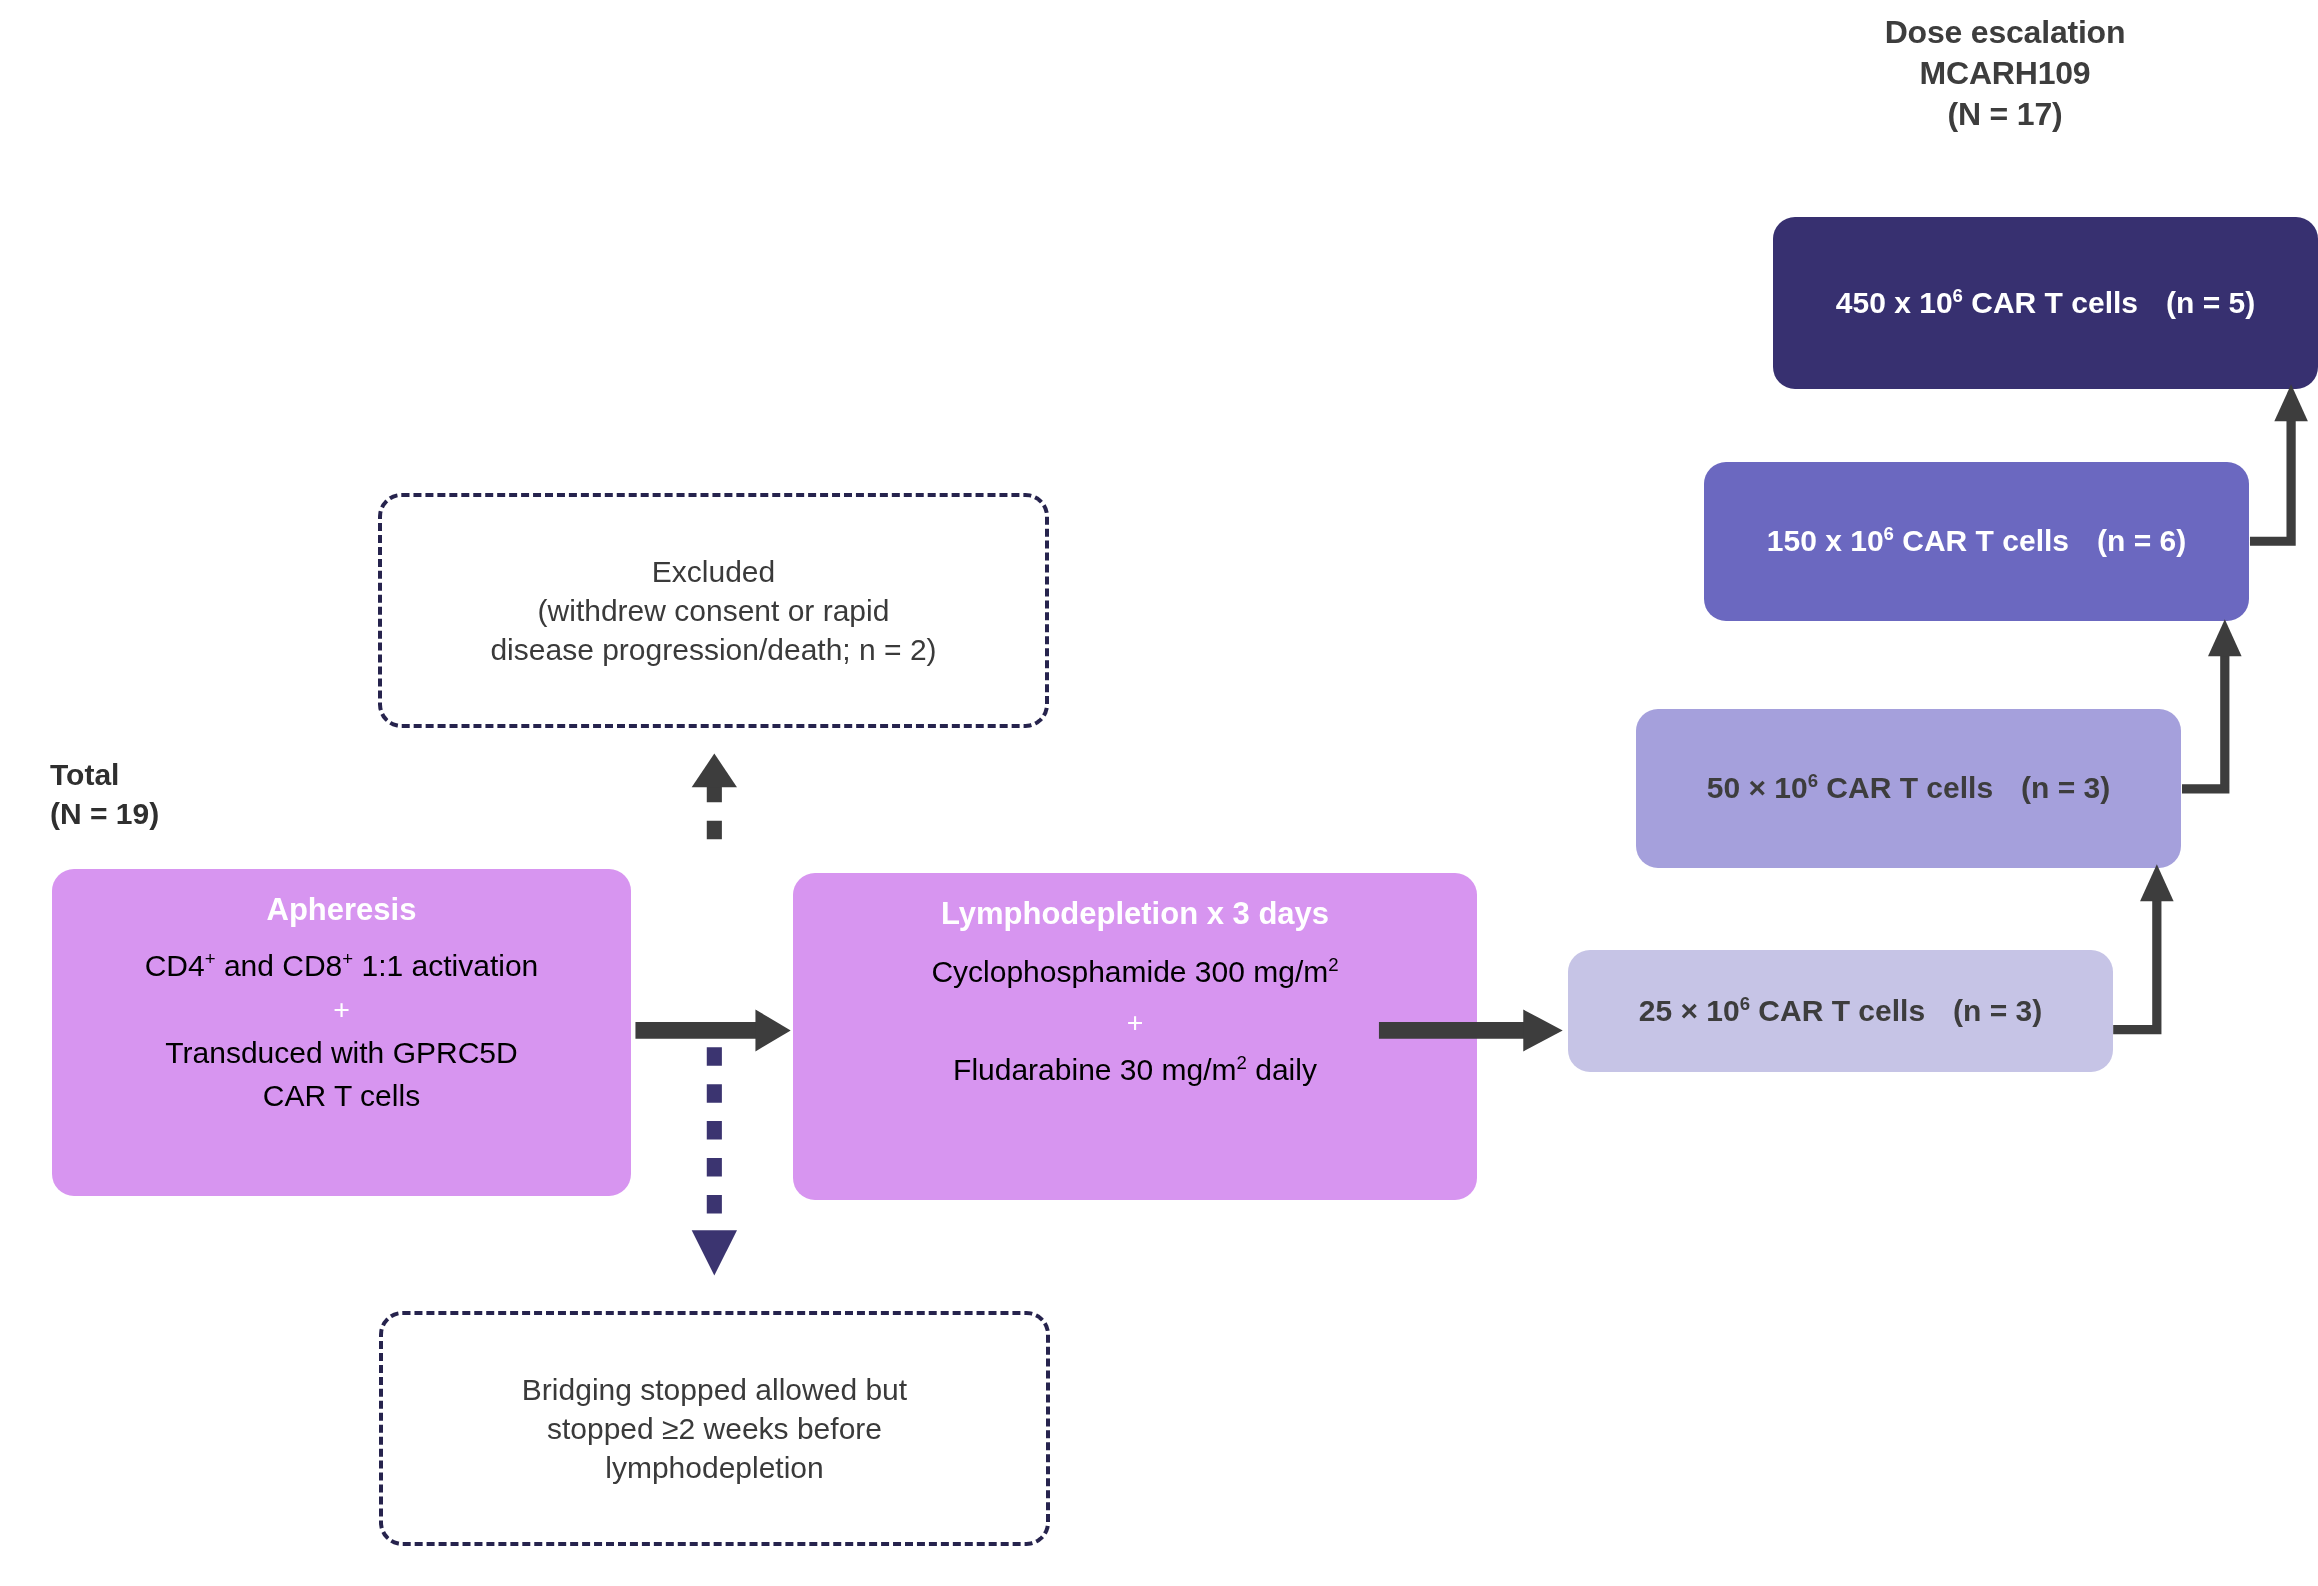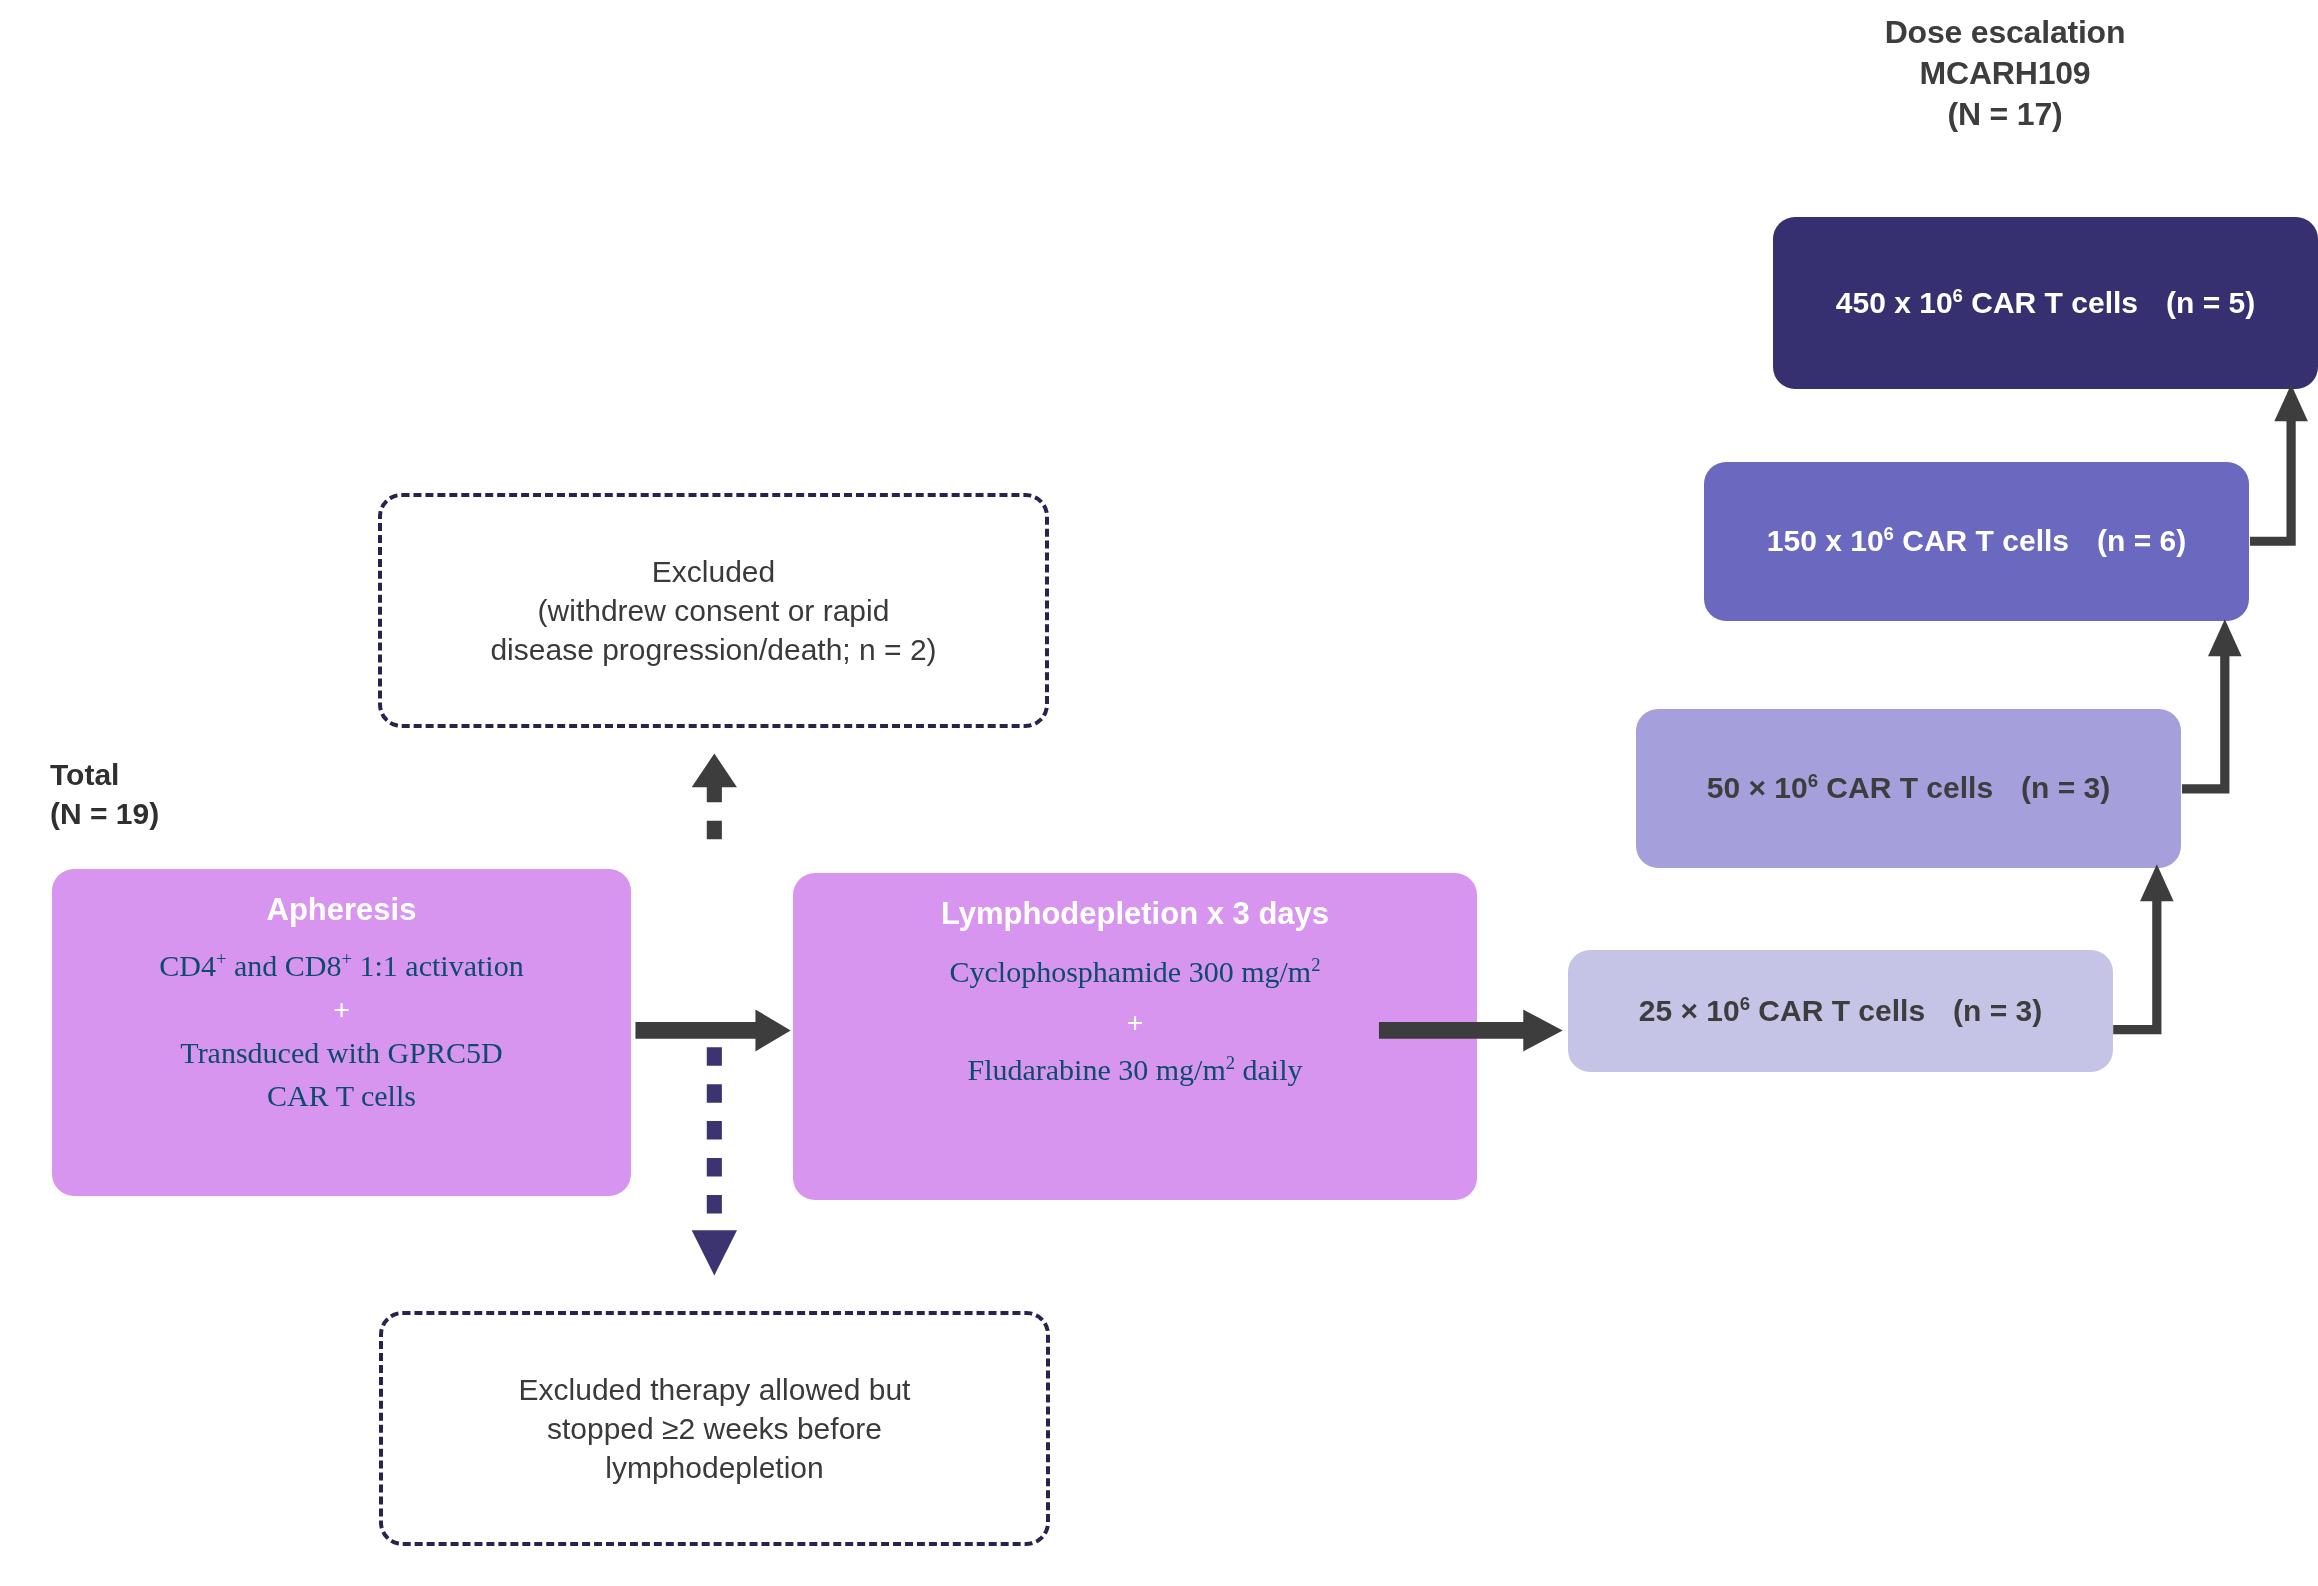--- a/index.html
+++ b/index.html
@@ -57,22 +57,21 @@
   }
   .box .title {
     font-weight: bold;
     font-size: 31px;
     color: #ffffff;
     line-height: 1.2;
   }
   .box .line {
     font-size: 30px;
     line-height: 1.22;
-    color: #0c4a6e;
-    font-family: Liberation Serif, serif;
+    color: #000000;
   }
   sup { font-size: 0.62em; vertical-align: super; line-height: 0; }
 
   
   #apheresis-box {
     left: 52px;
     top: 869px;
     width: 579px;
     height: 327px;
     background: #d795f0;
@@ -194,21 +193,21 @@
     <div class="line"><span>Fludarabine 30 mg/m</span><sup>2</sup><span> daily</span></div>
   </div>
 
   <div class="abs dashed-box" id="excluded-box">
     <div>Excluded</div>
     <div>(withdrew consent or rapid</div>
     <div>disease progression/death; n = 2)</div>
   </div>
 
   <div class="abs dashed-box" id="bridging-box">
-    <div>Excluded therapy allowed but</div>
+    <div>Bridging stopped allowed but</div>
     <div>stopped ≥2 weeks before</div>
     <div>lymphodepletion</div>
   </div>
 
   <div class="abs dose-box" id="dose-25">
     <div><span>25 × 10</span><sup>6</sup><span> CAR T cells</span></div>
     <div>(n = 3)</div>
   </div>
 
   <div class="abs dose-box" id="dose-50">

